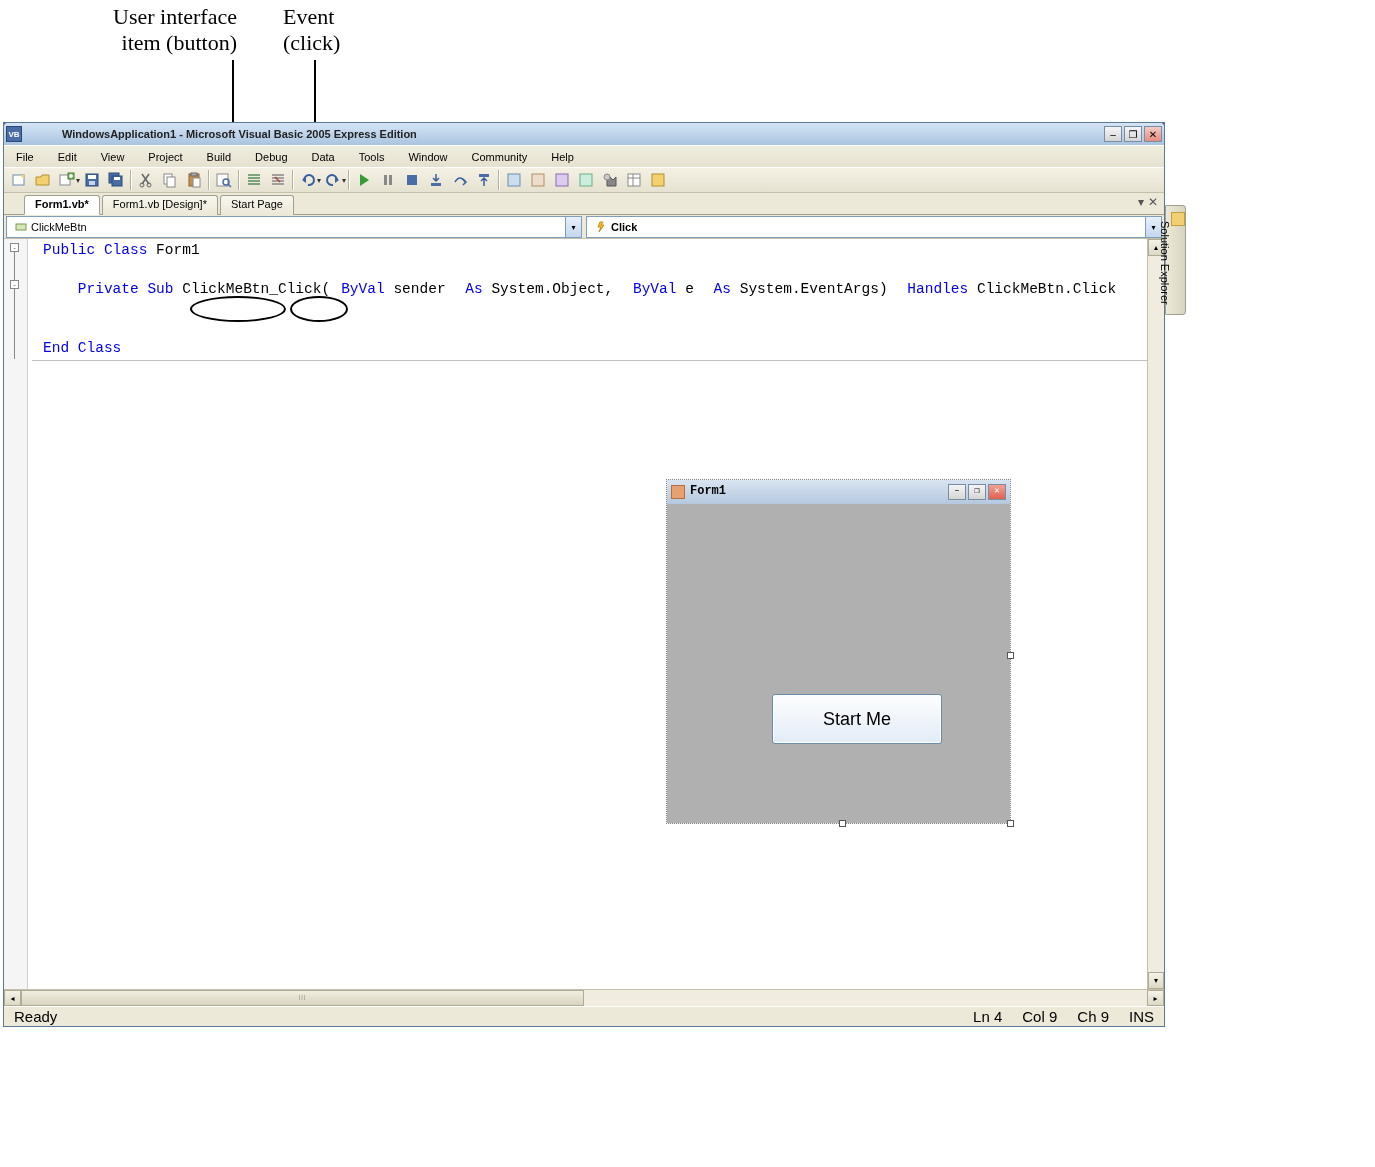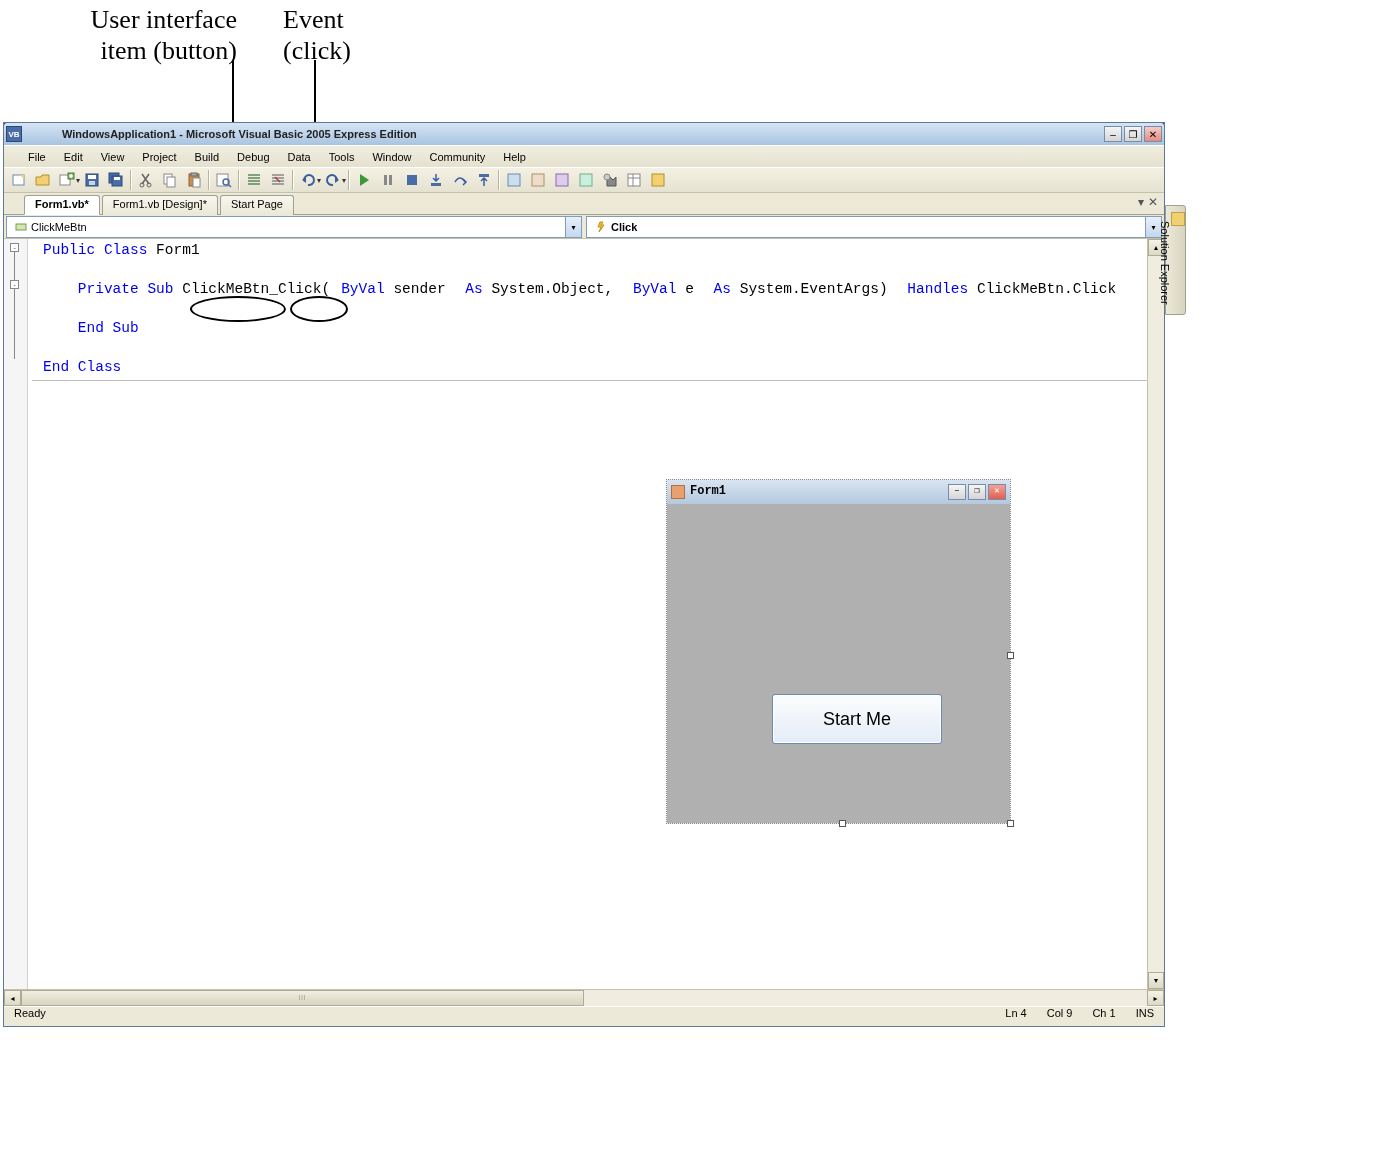--- a/index.html
+++ b/index.html
@@ -1,33 +1,33 @@
 <!DOCTYPE html>
 <html><head>
 <meta charset="utf-8">
 <style>
 * { box-sizing: border-box; margin: 0; padding: 0; }
 body { font-family: "Tahoma", sans-serif; font-size: 11px; background: #fff; width: 1375px; height: 1167px; position: relative; overflow: hidden; }
 
 
 .anno-area { position: absolute; top: 0; left: 0; width: 100%; height: 120px; background: #fff; }
-.anno-label { position: absolute; font-family: Georgia, serif; font-size: 26px; color: #000; line-height: 1.2; }
+.anno-label { position: absolute; font-family: Georgia, serif; font-size: 22px; color: #000; line-height: 1.2; }
 .anno-line { position: absolute; background: #000; width: 2px; }
 
 
 .ide-window { position: absolute; top: 122px; left: 3px; width: 1162px; border: 1px solid #5a7a9c; background: #4c1d95; }
 .titlebar { height: 22px; background: linear-gradient(to bottom, #d6e5f5, #a9c4e0); display: flex; align-items: center; padding: 0 2px; border-top-left-radius: 3px; border-top-right-radius: 3px; }
 .titlebar .app-icon { width: 16px; height: 16px; background:#4a6da7; border:1px solid #2a4a78; margin-right:4px; display:flex; align-items:center; justify-content:center; font-size:8px; color:#fff; font-weight:bold; }
 .titlebar .title-text { font-weight: bold; color:#222; flex:1;margin-left:36px; }
 .win-btns { display:flex; gap:2px; }
 .win-btn { width:18px; height:16px; border:1px solid #758da5; background: linear-gradient(#f5f5f5,#d5d5d5); display:flex; align-items:center; justify-content:center; font-size:10px; }
 .win-btn.close { background: linear-gradient(#f5ccc7,#e88b7d); }
 
 
-.menubar { height:22px; background: linear-gradient(#f0eee0,#e5e1cf); display:flex; align-items:center; padding:0 16px; gap:2px; border-top:1px solid #fff;}
+.menubar { height:22px; background: linear-gradient(#f0eee0,#e5e1cf); display:flex; align-items:center; padding:0 4px; gap:8px; border-top:1px solid #fff;}
 .menubar span { padding: 2px 8px; }
 
 
 .toolbar { height:26px; background: linear-gradient(#f4f1e4,#e6e2d1); display:flex; align-items:center; padding:0 3px; border-top:1px solid #fff; border-bottom:1px solid #c5c0aa;}
 .tb-btn { width:22px; height:22px; margin:0 1px; display:flex; align-items:center; justify-content:center; border:1px solid transparent;}
 .tb-sep { width:2px; height:20px; border-left:1px solid #b8b298; border-right:1px solid #fff; margin:0 2px; }
 .tb-btn svg { width:16px; height:16px; }
 .tb-drop-arrow {font-size:8px; color:#333; margin-left:-3px;}
 
 
@@ -63,21 +63,21 @@
 .side-tab-icon{ width:14px; height:14px; background:#f0d070; border:1px solid #c0a040; margin:0 auto 4px auto; writing-mode:horizontal-tb;}
 
 
 .hscroll { height:17px; background:#ece9d8; display:flex; border-top:1px solid #c5c0aa; }
 .hsb-btn { width:17px; background:linear-gradient(#f5f3e8,#ddd9c3); border:1px solid #b0ab94; display:flex; align-items:center; justify-content:center; font-size:8px;}
 .hsb-track { flex:1; background:#f0ede0; position:relative;}
 .hsb-thumb { position:absolute; left:0; top:0; bottom:0; width:50%; background:linear-gradient(#f0eee0,#d8d4bf); border:1px solid #b0ab94; }
 .hsb-grip { position:absolute; left:50%; top:3px; transform:translateX(-50%); font-size:6px; color:#888; letter-spacing:1px;}
 
 
-.statusbar { height:20px; background:#ece9d8; border-top:1px solid #fff; display:flex; align-items:flex-start; font-size:11px;}
+.statusbar { height:20px; background:#ece9d8; border-top:1px solid #fff; display:flex; align-items:center; font-size:15px;}
 .statusbar .status-cell { padding:0 10px; }
 .statusbar .spacer { flex:1; }
 
 
 .designer-win { position:absolute; left:638px; top:240px; width:345px; height:345px; border:1px dotted #888; background:#f0f0f0;}
 .designer-win .d-titlebar { height:24px; background:linear-gradient(to bottom,#d9e4f1,#b4c8de); display:flex; align-items:center; padding:0 4px; }
 .designer-win .d-icon { width:14px; height:14px; background:#e8a070; border:1px solid #b07040; margin-right:5px;}
 .designer-win .d-title { font-weight:bold; font-size:12px; flex:1; }
 .designer-win .d-btns { display:flex; gap:2px;}
 .designer-win .d-btn { width:18px; height:16px; border:1px solid #758da5; background:linear-gradient(#f5f5f5,#d5d5d5); display:flex; align-items:center; justify-content:center; font-size:9px;}
@@ -329,21 +329,20 @@
       <div class="fold-box" style="top:4px;">-</div>
       <div class="fold-line" style="top:13px; height:28px;"></div>
       <div class="fold-box" style="top:41px;">-</div>
       <div class="fold-line" style="top:50px; height:70px;"></div>
     </div>
     <div class="code-body">
       <div class="code-line"><span class="kw">Public Class</span><span class="plain"> Form1</span></div>
       <div class="code-line">&nbsp;</div>
       <div class="code-line"><span class="kw">    Private Sub</span><span class="plain"> ClickMeBtn_Click(</span><span class="kw">ByVal</span><span class="plain"> sender </span><span class="kw">As</span><span class="plain"> System.Object, </span><span class="kw">ByVal</span><span class="plain"> e </span><span class="kw">As</span><span class="plain"> System.EventArgs) </span><span class="kw">Handles</span><span class="plain"> ClickMeBtn.Click</span></div>
       <div class="code-line">&nbsp;</div>
-      <div class="code-line"><span class="kw">    End Sub</span></div>
       <div class="code-line">&nbsp;</div>
       <div class="code-line"><span class="kw">End Class</span></div>
       <div class="hr-line"></div>
 
       <div class="designer-win">
         <div class="d-titlebar">
           <div class="d-icon"></div>
           <div class="d-title">Form1</div>
           <div class="d-btns">
             <div class="d-btn">–</div>
@@ -374,21 +373,21 @@
         </div>
     </div>
     <div class="hsb-btn">▸</div>
   </div>
 
   <div class="statusbar">
     <div class="status-cell">Ready</div>
     <div class="spacer"></div>
     <div class="status-cell">Ln 4</div>
     <div class="status-cell">Col 9</div>
-    <div class="status-cell">Ch 1</div>
+    <div class="status-cell">Ch 9</div>
     <div class="status-cell">INS</div>
   </div>
 
   <div class="side-tab">
     <div class="side-tab-icon"></div>
     <span>Solution Explorer</span>
   </div>
 
 </div>
 

